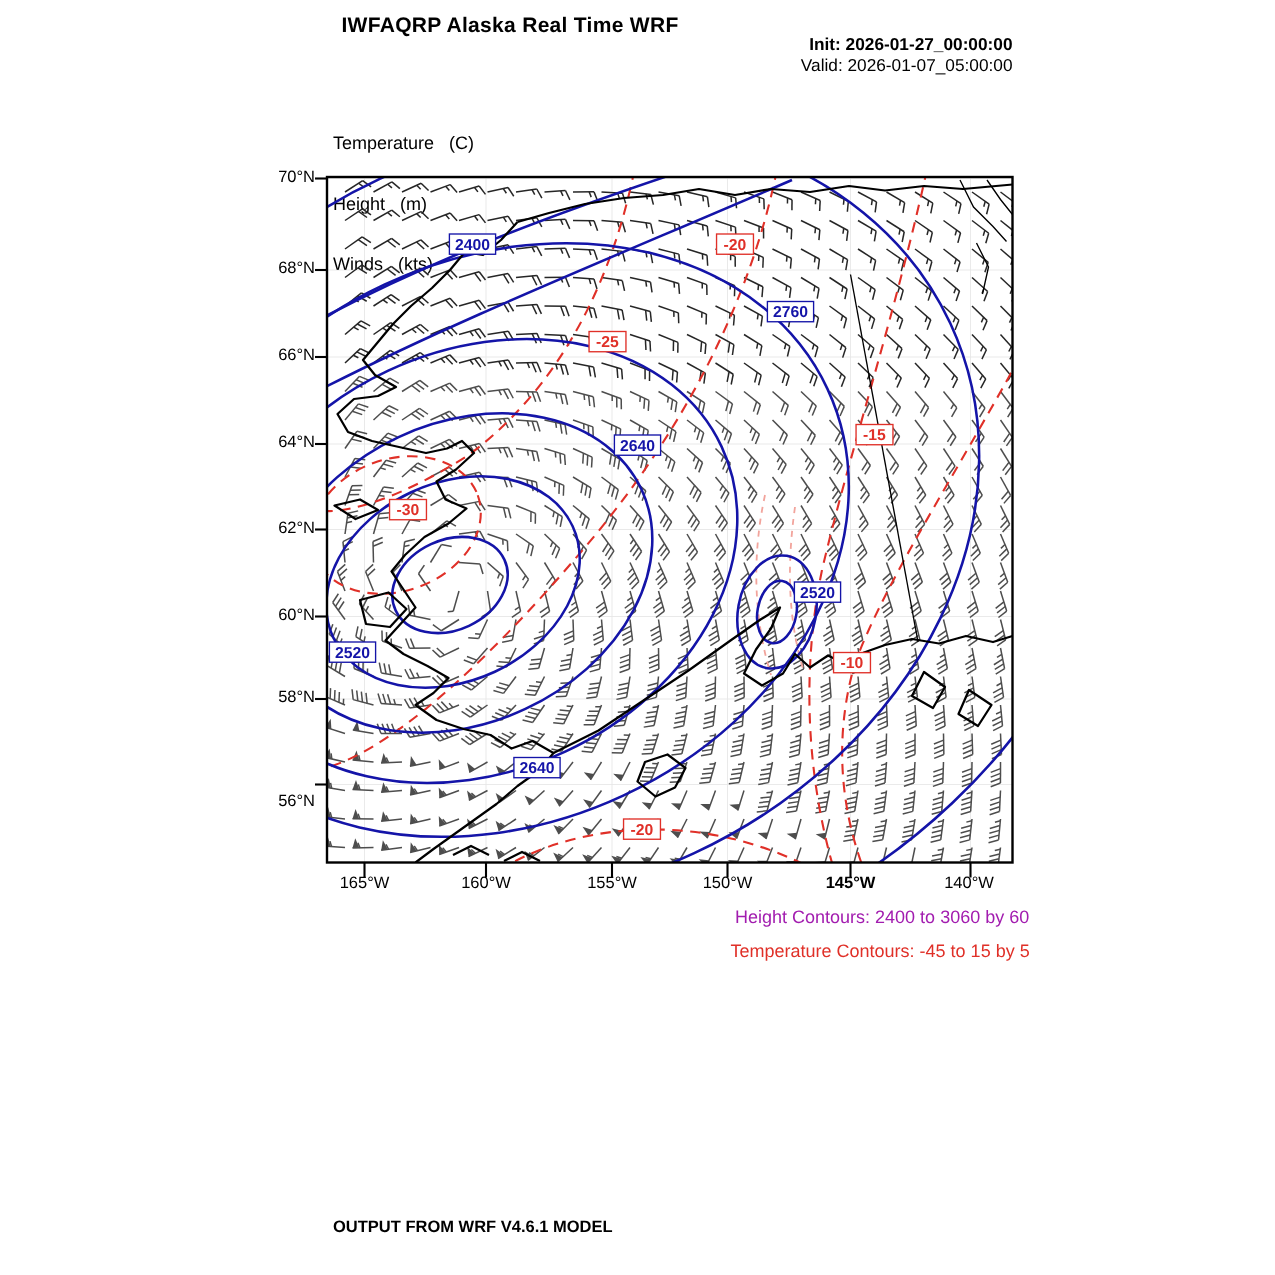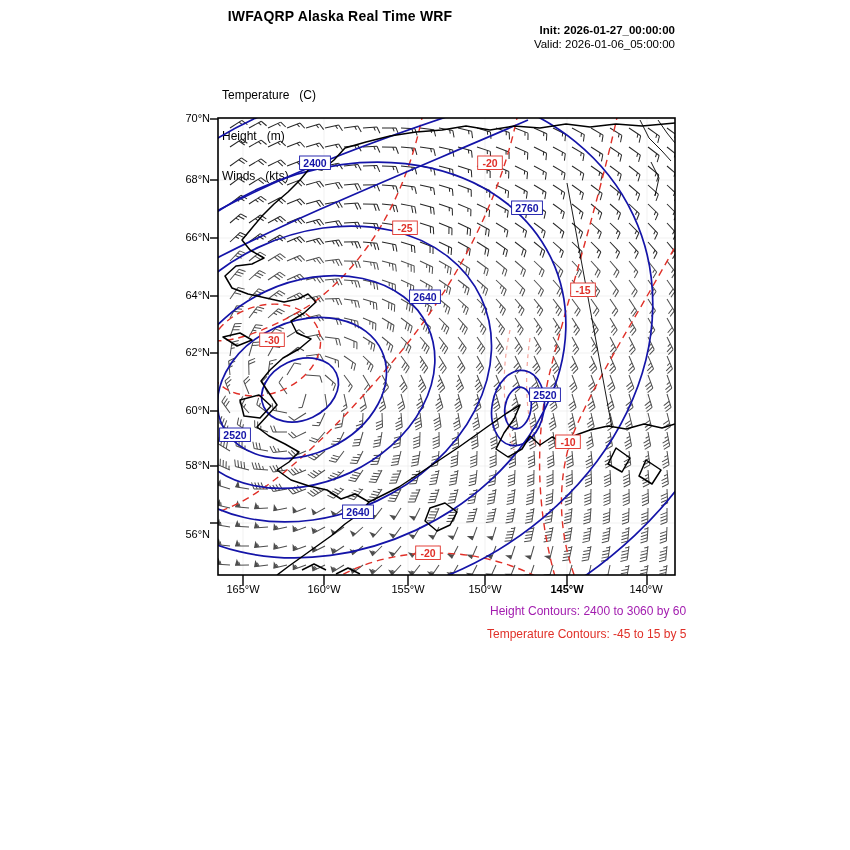--- a/index.html
+++ b/index.html
@@ -19,21 +19,21 @@
   #caption-temp{left:487px;top:627px;font-size:12px;}
   #footer{left:222px;top:812px;font-size:11px;font-weight:bold;line-height:13px;}
 </style>
 </head>
 <body>
 
 <div class="abs" id="title">IWFAQRP Alaska Real Time WRF</div>
 
 <div class="abs" id="initvalid">
   <div class="init">Init: 2026-01-27_00:00:00</div>
-  <div class="valid">Valid: 2026-01-06_05:00:00</div>
+  <div class="valid">Valid: 2026-01-07_05:00:00</div>
 </div>
 
 <div class="abs" id="legend">
   <div>Temperature   (C)</div>
   <div>Height   (m)</div>
   <div>Winds   (kts)</div>
 </div>
 
 <div class="abs" id="map-wrap">
   <svg id="map-svg" width="490" height="480">
@@ -3480,13 +3480,14 @@
     <div class="abs lon-label" style="left: 378px; top: 583px;">155°W</div>
     <div class="abs lon-label" style="left: 455px; top: 583px;">150°W</div>
     <div class="abs lon-label" style="left: 537px; top: 583px; font-weight: bold;">145°W</div>
     <div class="abs lon-label" style="left: 616px; top: 583px;">140°W</div>
   </div>
 
 <div class="abs" id="caption-height" style="color: #a21caf;">Height Contours: 2400 to 3060 by 60</div>
 <div class="abs" id="caption-temp" style="color: rgb(224, 48, 40);">Temperature Contours: -45 to 15 by 5</div>
 
 <div class="abs" id="footer">
+  <div>OUTPUT FROM WRF V4.6.1 MODEL</div>
 </div>
 
 </body></html>

